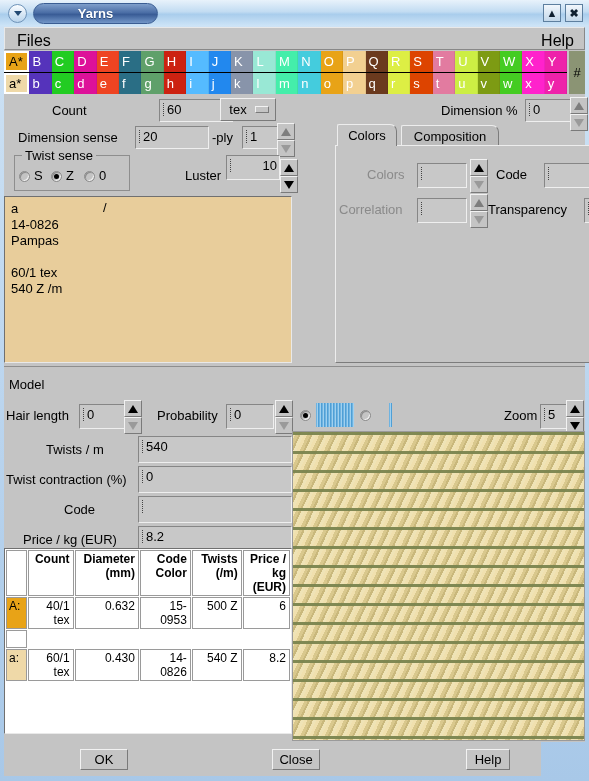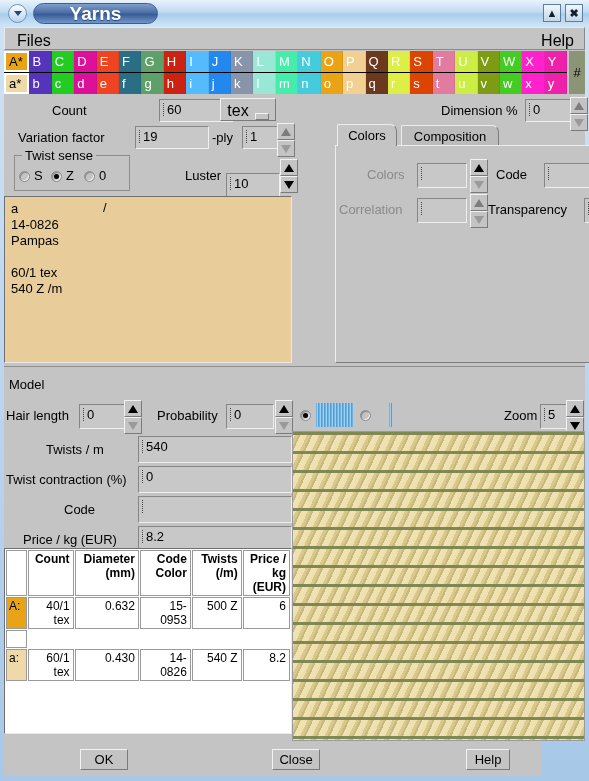--- a/index.html
+++ b/index.html
@@ -27,21 +27,21 @@
     display:flex;align-items:center;justify-content:center;
   }
   .tb-menu-btn .arr{
     width:0;height:0;border-left:4px solid transparent;border-right:4px solid transparent;
     border-top:5px solid #234a73;
   }
   .tb-title{
     position:absolute;left:33px;top:3px;width:125px;height:21px;border-radius:11px;
     background:linear-gradient(to bottom,#7f9fcb 0%,#4b6ea6 45%,#395c96 55%,#7296c8 100%);
     border:1px solid #3a5d93;box-sizing:border-box;
-    color:#ffffff;font-weight:bold;font-size:19px;
+    color:#ffffff;font-weight:bold;font-size:13px;
     display:flex;align-items:center;justify-content:center;
     text-shadow:0 1px 0 #2b4a78;
   }
   .tb-btn{
     position:absolute;top:4px;width:18px;height:18px;
     background:linear-gradient(to bottom,#f2f7fc,#c3d8ea);
     border:1px solid #5d7f9f;box-sizing:border-box;
     display:flex;align-items:center;justify-content:center;
     font-size:11px;color:#102030;font-weight:bold;line-height:1;
   }
@@ -85,21 +85,21 @@
   }
   .fld::before{
     content:"";position:absolute;left:3px;top:3px;width:1px;height:13px;
     border-left:1px dotted #444;
   }
   .fld.dim{color:#909090;}
   .optmenu{
     position:absolute;background:#c4c4c4;box-sizing:border-box;
     border-top:1px solid #f2f2f2;border-left:1px solid #f2f2f2;
     border-right:1px solid #7a7a7a;border-bottom:1px solid #7a7a7a;
-    font-size:16px;color:#000;display:flex;align-items:flex-end;
+    font-size:13px;color:#000;display:flex;align-items:center;
   }
   .optmenu .om-label{flex:1;text-align:center;}
   .om-ind{
     width:12px;height:5px;margin-right:6px;background:#c4c4c4;
     border-top:1px solid #f2f2f2;border-left:1px solid #f2f2f2;
     border-right:1px solid #7a7a7a;border-bottom:1px solid #7a7a7a;
   }
   .spin{position:absolute;width:18px;height:34px;}
   .spin .sb{
     position:absolute;left:0;width:18px;height:17px;box-sizing:border-box;
@@ -383,22 +383,22 @@
 
   <div class="panel-upper">
 
     <div class="lbl" style="left:48px;top:9px;">Count</div>
     <div class="fld" style="left:131px;top:4px;width:74px;height:23px;margin-left:24px;">60</div>
     <div class="optmenu" style="left:216px;top:3px;width:56px;height:23px;">
       <span class="om-label">tex</span>
       <span class="om-ind"></span>
     </div>
 
-    <div class="lbl" style="left:14px;top:36px;">Variation factor</div>
-    <div class="fld" style="left:131px;top:31px;width:74px;height:23px;">19</div>
+    <div class="lbl" style="left:14px;top:36px;">Dimension sense</div>
+    <div class="fld" style="left:131px;top:31px;width:74px;height:23px;">20</div>
     <div class="lbl" style="left:208px;top:36px;">-ply</div>
     <div class="fld" style="left:238px;top:31px;width:42px;height:23px;">1</div>
     <div class="spin" style="left:273px;top:28px;">
       <div class="sb up">
           <span class="tri-u g"></span>
         </div>
       <div class="sb dn">
           <span class="tri-d g"></span>
         </div>
     </div>
@@ -417,21 +417,21 @@
     <div class="group" style="left:10px;top:60px;width:116px;height:36px;"></div>
     <div class="group-title" style="left:18px;top:53px;">Twist sense</div>
     <div class="radio" style="left:15px;top:76px;"></div>
     <div class="lbl" style="left:30px;top:74px;">S</div>
     <div class="radio on" style="left:47px;top:76px;"></div>
     <div class="lbl" style="left:62px;top:74px;">Z</div>
     <div class="radio" style="left:80px;top:76px;"></div>
     <div class="lbl" style="left:95px;top:74px;">0</div>
 
     <div class="lbl" style="left:181px;top:74px;">Luster</div>
-    <div class="fld" style="left:222px;top:78px;width:54px;height:25px;">10</div>
+    <div class="fld" style="left:222px;top:60px;width:54px;height:25px;text-align:right;">10</div>
     <div class="spin" style="left:276px;top:64px;">
       <div class="sb up">
           <span class="tri-u"></span>
         </div>
       <div class="sb dn">
           <span class="tri-d"></span>
         </div>
     </div>
   </div>
 

